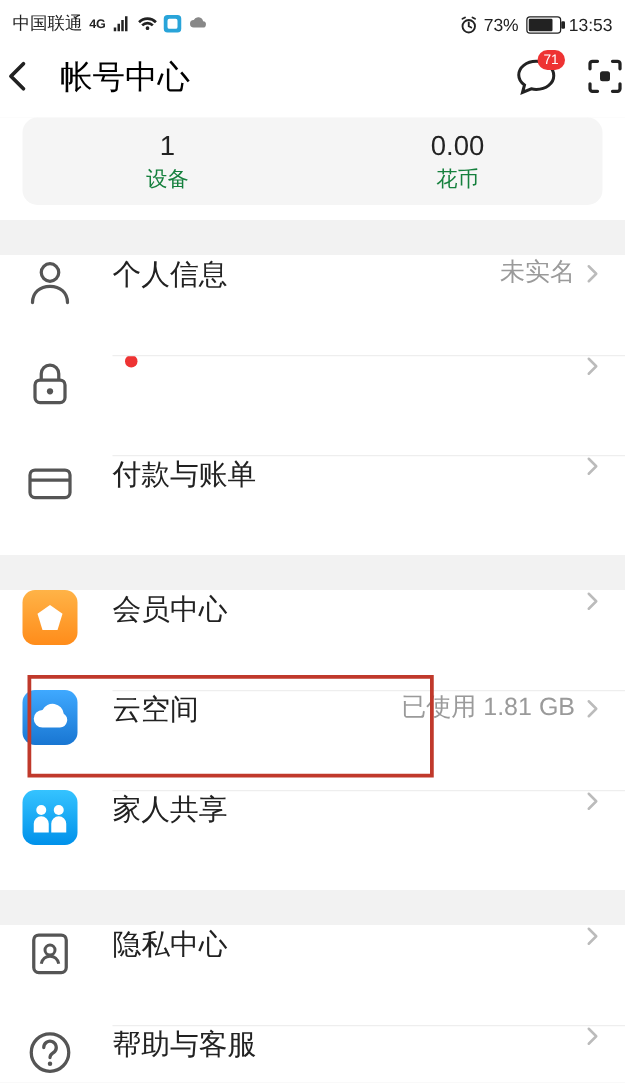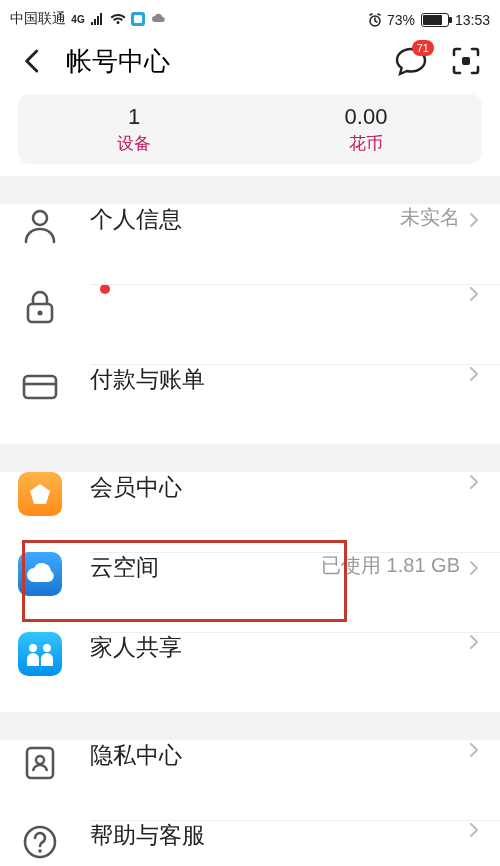--- a/index.html
+++ b/index.html
@@ -28,21 +28,21 @@
     width: 28px; height: 14px; border: 1.5px solid #222; border-radius: 3px;
     position: relative; display:inline-block; margin: 0 2px;
   }
   .batt::after { content:""; position:absolute; right:-4px; top:3px; width:3px; height:6px; background:#222; border-radius:1px;}
   .batt-fill { position:absolute; left:1px; top:1px; bottom:1px; width:73%; background:#222; border-radius:1px;}
   
   .header {
     background:#fff;
     height: 66px;
     display:flex; align-items:center;
-    padding: 0 18px;
+    padding: 0 0;
     gap: 18px;
   }
   .back-arrow { width:30px; height:30px; }
   .header-title { font-size: 26px; font-weight: 500; }
   .header-right { margin-left:auto; display:flex; align-items:center; gap:22px; }
   .chat-icon { width:34px; height:34px; position:relative; }
   .chat-badge {
     position:absolute; top:-4px; right:-6px;
     background:#e33; color:#fff; font-size:11px;
     border-radius:10px; padding:1px 5px; line-height:14px;
@@ -54,21 +54,21 @@
   .stats {
     background:#f5f5f5;
     border-radius:12px;
     height:70px;
     display:flex;
   }
   .stat {
     flex:1; text-align:center; padding-top:10px;
   }
   .stat-num { font-size:22px; color:#222; }
-  .stat-label { font-size:17px; color:#be185d; margin-top:2px;}
+  .stat-label { font-size:17px; color:#15803d; margin-top:2px;}
   
   .section-gap { height:28px; background:#f2f2f2; }
   
   .list { background:#fff; }
   .row {
     display:flex; align-items:flex-start;
     padding: 0 18px;
     height: 80px;
     position:relative;
   }

